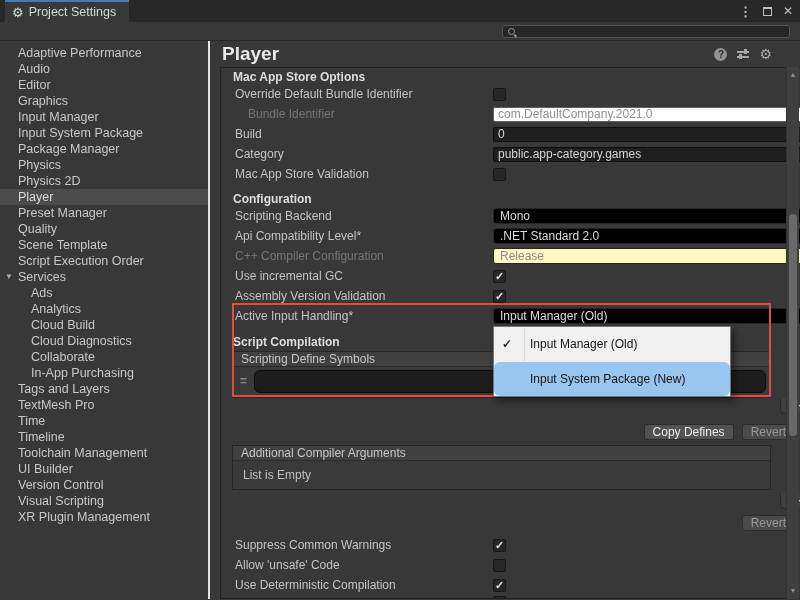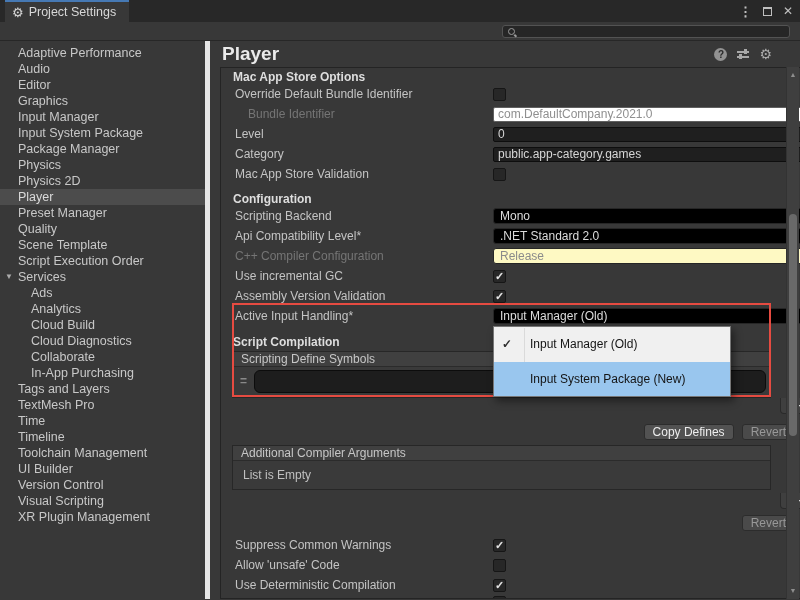--- a/index.html
+++ b/index.html
@@ -25,21 +25,21 @@
   .mag{position:relative;width:10px;height:10px;flex:none;}
   .mag::before{content:'';position:absolute;left:1px;top:1px;width:5px;height:5px;
     border:1.4px solid #9a9a9a;border-radius:50%;}
   .mag::after{content:'';position:absolute;left:7.6px;top:7.2px;width:3.4px;height:1.6px;
     background:#9a9a9a;transform:rotate(45deg);transform-origin:0 0;}
   .search input{background:none;border:none;outline:none;color:#ddd;font-size:11px;
     width:100%;height:100%;padding:0 2px;font-family:inherit;}
 
   
   .main{display:flex;height:558px;}
-  .sidebar{width:210px;flex:none;border-right:5px solid #e5e5e5;padding-top:4px;overflow:hidden;}
+  .sidebar{width:210px;flex:none;border-right:2px solid #e5e5e5;padding-top:4px;overflow:hidden;}
   .sb-item{height:16px;line-height:16px;padding-left:18px;font-size:12.5px;color:#c8c8c8;
     position:relative;white-space:nowrap;}
   .sb-item.selected{background:#4c4c4c;color:#dadada;}
   .sb-item.indent{padding-left:31px;}
   .fold{position:absolute;left:5px;top:0;font-size:8px;color:#ababab;}
 
   .content{flex:1;position:relative;}
   .content-header{height:26px;display:flex;align-items:center;padding:0 12px;}
   .page-title{font-size:19px;font-weight:bold;color:#eaeaea;flex:1;}
   .hdr-icons{display:flex;align-items:center;gap:10px;margin-right:16px;}
@@ -105,21 +105,21 @@
   
   .popup{position:absolute;left:272px;top:258px;width:238px;height:71px;background:#f0f0f0;
     border:1px solid #767676;box-shadow:3px 4px 8px rgba(0,0,0,.45);z-index:10;
     display:flex;flex-direction:column;}
   .popup::before{content:'';position:absolute;left:30px;top:1px;bottom:1px;width:1px;background:#dadada;}
   .pop-item{flex:1;display:flex;align-items:center;position:relative;color:#141414;
     font-size:12px;padding-left:36px;white-space:nowrap;}
   .pop-item .chk{position:absolute;left:8px;top:50%;transform:translateY(-50%);
     font-size:12px;font-weight:bold;color:#2e2e2e;display:none;}
   .pop-item.checked .chk{display:block;}
-  .pop-item.hl{background:#99c6ee;}
+  .pop-item.hl{background:#99c6ee;border-radius:6px;}
 
   
   .vscroll{position:absolute;top:26px;bottom:0;left:576px;width:13px;background:#3f3f3f;
     border-left:1px solid #333;}
   .sarr{position:absolute;left:0;width:100%;text-align:center;font-size:7px;color:#8e8e8e;
     height:12px;line-height:12px;}
   .sarr.up{top:2px;}.sarr.down{bottom:2px;}
   .sthumb{position:absolute;left:2px;width:8px;top:147px;height:222px;background:#696969;border-radius:5px;}
 </style>
 </head>
@@ -200,21 +200,21 @@
             <div class="cb"></div>
           </div>
       </div>
       <div class="row sub off">
         <span class="lbl">Bundle Identifier</span>
         <div class="val">
             <input class="tin off" readonly="" value="com.DefaultCompany.2021.0" style="">
           </div>
       </div>
       <div class="row">
-        <span class="lbl">Level</span>
+        <span class="lbl">Build</span>
         <div class="val">
             <input class="tin" value="0" style="">
           </div>
       </div>
       <div class="row">
         <span class="lbl">Category</span>
         <div class="val">
             <input class="tin" value="public.app-category.games" style="">
           </div>
       </div>

